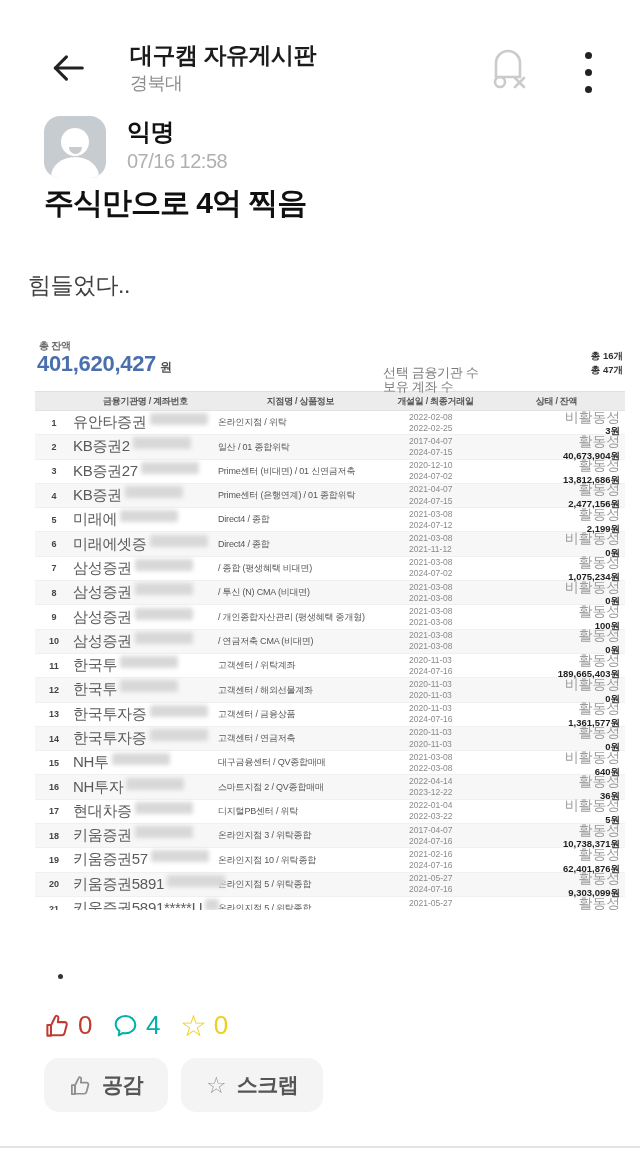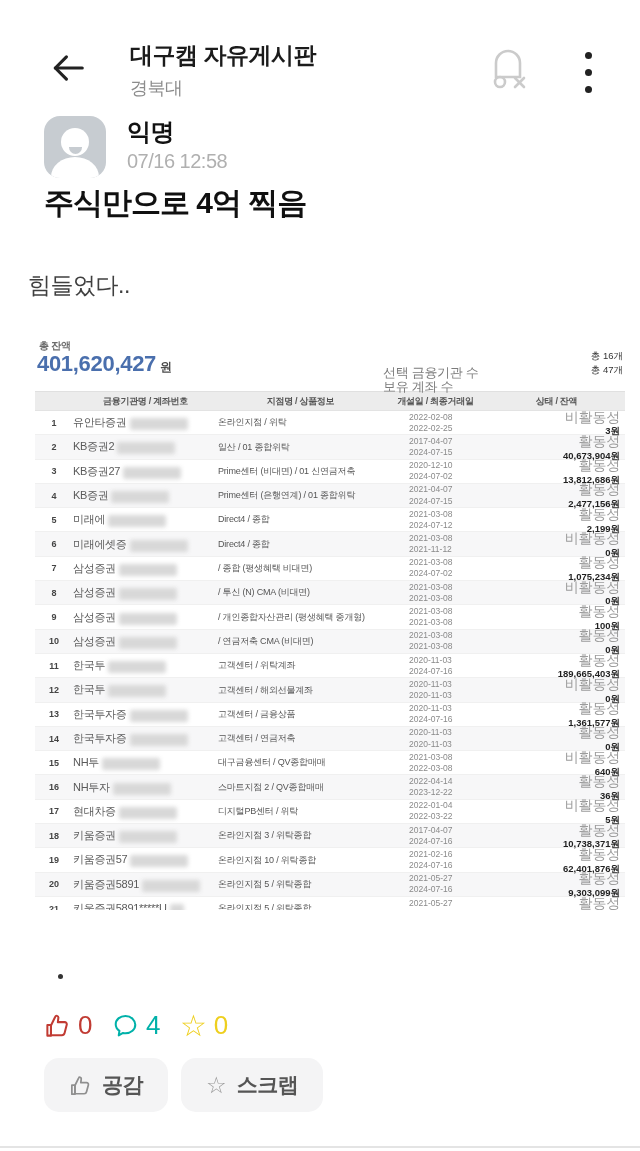--- a/index.html
+++ b/index.html
@@ -6,21 +6,21 @@
   body{
     width:640px;height:1151px;background:#ffffff;overflow:hidden;position:relative;
     font-family:"Liberation Sans","DejaVu Sans",sans-serif;
     -webkit-font-smoothing:antialiased;
   }
   
   .appbar{position:absolute;top:16px;left:0;right:0;height:84px;}
   .back-btn{position:absolute;left:48px;top:32px;width:40px;height:40px;display:flex;align-items:center;justify-content:center;}
   .titles{position:absolute;left:130px;top:24px;}
   .board-title{font-size:23px;font-weight:bold;color:#1b1b1b;letter-spacing:-0.5px;}
-  .school{font-size:18px;color:#8c8c8c;margin-top:5px;letter-spacing:-0.5px;}
+  .school{font-size:18px;color:#8c8c8c;letter-spacing:-0.5px;}
   .bell{position:absolute;left:486px;top:28px;width:46px;height:50px;}
   .dots{position:absolute;left:585px;top:36px;width:8px;display:flex;flex-direction:column;gap:10px;}
   .dots i{width:7px;height:7px;border-radius:50%;background:#222;}
   
   .avatar{position:absolute;left:44px;top:116px;width:62px;height:62px;border-radius:16px;background:#c7ccd1;overflow:hidden;}
   .avatar .head{position:absolute;top:12px;left:17px;width:28px;height:28px;border-radius:50%;background:#fff;}
   .avatar .smile{position:absolute;top:31px;left:25px;width:13px;height:7px;border-radius:0 0 13px 13px;background:#c7ccd1;}
   .avatar .shoulders{position:absolute;top:41px;left:7px;width:48px;height:40px;border-radius:50% 50% 0 0;background:#fff;}
   .author{position:absolute;left:127px;top:116px;font-size:24px;font-weight:bold;color:#111;letter-spacing:-0.5px;}
   .time{position:absolute;left:127px;top:150px;font-size:20px;color:#b0b0b0;letter-spacing:-0.5px;}
@@ -29,32 +29,32 @@
   
   .stmt{position:absolute;left:35px;top:328px;width:590px;height:582px;background:#fff;overflow:hidden;}
   .stmt-top{position:relative;height:58px;padding:0 2px;}
   .total-label{position:absolute;left:4px;top:11px;font-size:10px;color:#6b6b6b;font-weight:bold;letter-spacing:-0.3px;}
   .total-row{position:absolute;left:2px;top:23px;display:flex;align-items:baseline;gap:4px;}
   .total-amount{font-size:22px;font-weight:bold;letter-spacing:-0.3px;}
   .total-won{font-size:12px;color:#4a4a4a;font-weight:bold;}
   .sum-block{position:absolute;right:2px;top:21px;width:240px;}
   .sum-row{display:flex;justify-content:space-between;align-items:center;height:14px;}
   .sum-label{font-size:13px;color:#7b7b7b;letter-spacing:-0.3px;margin-top:34px;}
-  .sum-value{font-size:9.5px;font-weight:normal;color:#333;}
+  .sum-value{font-size:9.5px;font-weight:bold;color:#333;}
   .tbl-head{margin-top:5px;height:18px;display:flex;align-items:center;background:#ececec;border-top:1px solid #e0e0e0;border-bottom:1px solid #e3e3e3;font-size:9px;font-weight:bold;color:#555;}
   .tbl-head span{text-align:center;letter-spacing:-0.3px;}
   .h-num{width:38px;}
   .h-inst{width:145px;}
   .h-branch{width:165px;}
   .h-dates{width:105px;}
   .h-stat{flex:1;}
   .row{height:23.3px;display:flex;align-items:center;border-bottom:1px solid #f0f0f0;}
   .row.alt{background:#f7f7f8;}
   .c-num{width:38px;text-align:center;font-size:9px;color:#444;font-weight:bold;}
-  .c-inst{width:145px;display:flex;align-items:flex-end;gap:3px;font-size:11px;color:#5a5a5a;letter-spacing:-0.3px;white-space:nowrap;}
+  .c-inst{width:145px;display:flex;align-items:flex-start;gap:3px;font-size:15px;color:#5a5a5a;letter-spacing:-0.3px;white-space:nowrap;}
   .blur{width:58px;height:12px;background:#d8d8d8;border-radius:2px;filter:blur(2px);flex:none;}
   .row:nth-child(21) .blur,.row:nth-child(22) .blur{width:14px;}
   .c-branch{width:165px;box-sizing:border-box;padding-right:12px;font-size:9px;color:#555;line-height:1.2;letter-spacing:-0.2px;}
   .c-dates{width:105px;box-sizing:border-box;padding-left:26px;font-size:8.5px;color:#8a8a8a;line-height:1.3;}
   .c-stat{flex:1;text-align:right;padding-right:5px;}
   .c-stat .st{font-size:14px;color:#9c9c9c;line-height:1.2;letter-spacing:-0.2px;}
   .c-stat .amt{font-size:9.5px;font-weight:bold;color:#1f1f1f;line-height:1.2;}
   
   .trail-dot{position:absolute;left:58px;top:974px;width:5px;height:5px;border-radius:50%;background:#333;}
   

